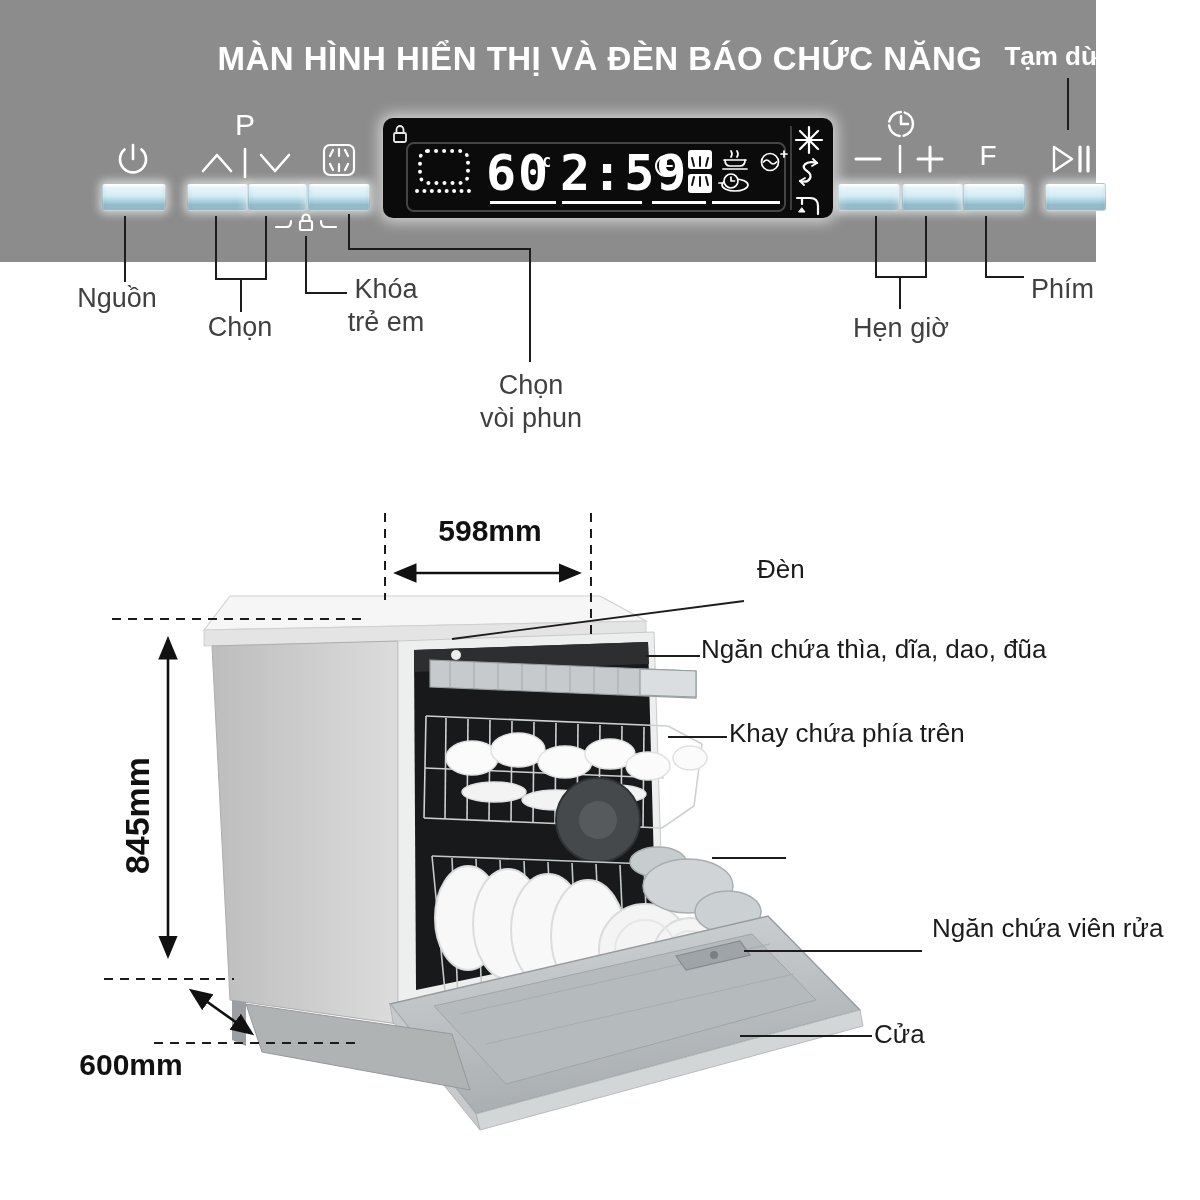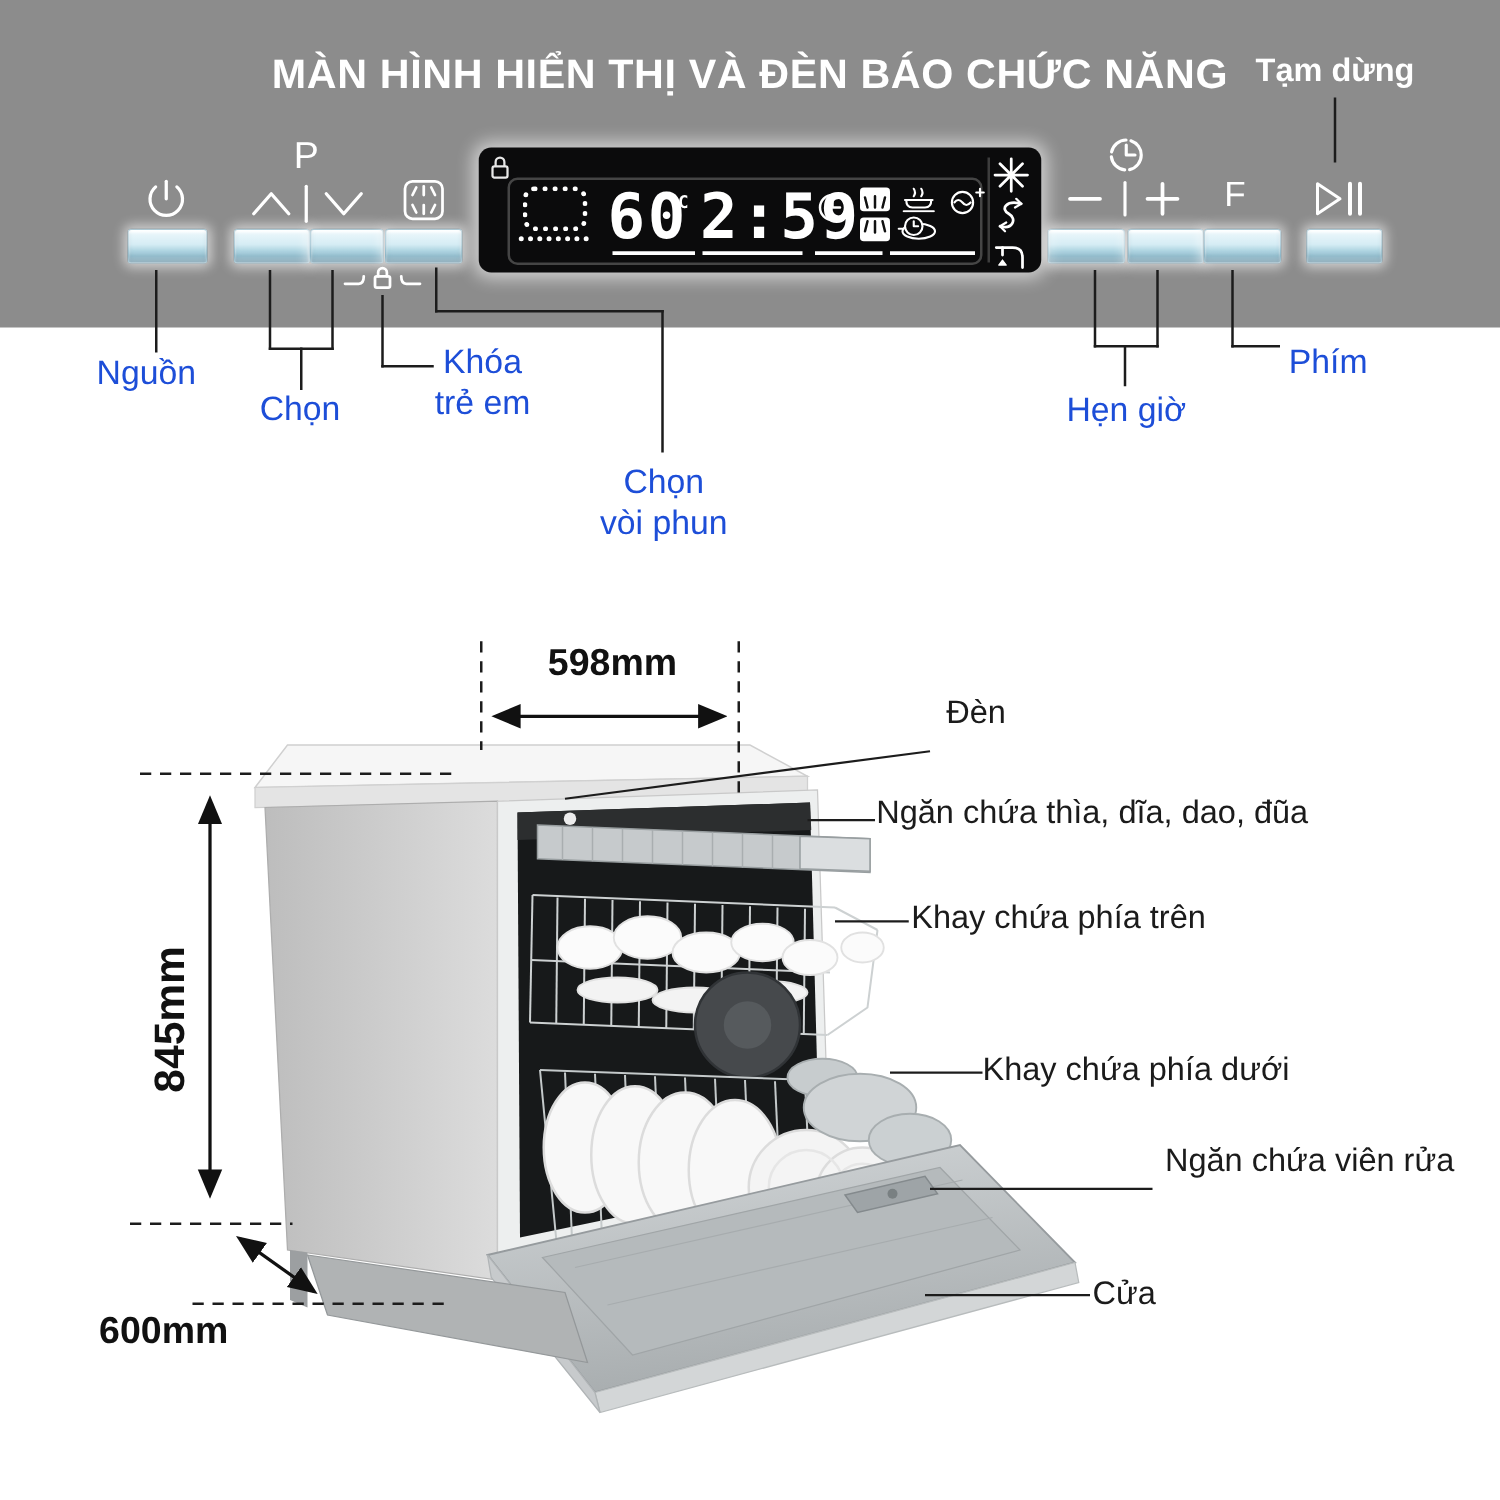--- a/index.html
+++ b/index.html
@@ -1,19 +1,19 @@
 <!DOCTYPE html>
 <html><head>
 <meta charset="utf-8">
 <style>
   html,body{margin:0;padding:0;background:#fff;}
   #stage{position:relative;width:1200px;height:1200px;background:#fff;overflow:hidden;
          font-family:"Liberation Sans","DejaVu Sans",sans-serif;}
   
-  .panel{position:absolute;left:0;top:0;width:1200px;height:262px;background:#8c8c8c;}
+  .panel{position:absolute;left:0;top:0;width:1096px;height:262px;background:#8c8c8c;}
   .title{position:absolute;left:0;top:40px;width:1200px;text-align:center;
          font-size:33px;font-weight:bold;color:#fff;letter-spacing:.5px;}
   .wlbl{position:absolute;color:#fff;font-size:26px;font-weight:bold;text-align:center;}
   .glyph{position:absolute;color:#fff;text-align:center;}
   .btn{position:absolute;top:183px;height:26px;border-radius:3px;cursor:pointer;
        background:linear-gradient(180deg,#eff9fc 0%,#d5ecf4 45%,#b2d7e3 62%,#9cc6d5 80%,#cfe4ea 100%);
        border:1px solid rgba(110,150,170,.35);
        box-shadow:0 0 9px 3px rgba(255,255,255,.6), inset 0 -6px 6px -3px rgba(60,100,125,.45), inset 0 2px 2px rgba(255,255,255,.95);}
   .ico{position:absolute;}
   .ico path,.ico polyline,.ico circle,.ico rect,.ico line{vector-effect:non-scaling-stroke;}
@@ -25,21 +25,21 @@
   .seg7{position:absolute;font-family:"DejaVu Sans Mono",monospace;font-weight:bold;
         font-size:50px;line-height:38px;color:#fff;letter-spacing:2px;white-space:nowrap;}
   .unit{position:absolute;font-family:"DejaVu Sans Mono",monospace;font-weight:bold;font-size:14px;color:#fff;}
   .dotring{width:44px;height:28px;border:4px dotted #fff;border-radius:10px;}
   .dotline{width:56px;height:0;border-top:4px dotted #fff;margin-top:4px;margin-left:-3px;}
   .usq{position:absolute;left:280px;width:24px;height:19px;background:#fff;border-radius:3px;}
   .uline{position:absolute;top:57px;height:3px;background:#fff;}
   .vsep{position:absolute;left:407px;top:8px;width:2px;height:84px;background:#3d3d3d;}
   
   .cline{position:absolute;background:#1c1c1c;}
-  .lbl{position:absolute;font-size:27px;line-height:33px;color:#1d4ed8;text-align:center;}
+  .lbl{position:absolute;font-size:27px;line-height:33px;color:#404040;text-align:center;}
   .dim{position:absolute;font-size:30px;font-weight:bold;color:#111;text-align:center;white-space:nowrap;}
   .call{position:absolute;font-size:26px;line-height:35px;color:#1b1b1b;white-space:nowrap;}
   .rot90{transform:rotate(-90deg);transform-origin:50% 50%;}
 </style>
 </head>
 <body>
 
 <div id="stage">
 
   <div class="panel">
@@ -357,19 +357,18 @@
     </g>
   </svg>
 
   <div class="dim" style="left:415px;top:514px;width:150px">598mm</div>
   <div class="dim rot90" style="left:57px;top:796px;width:160px;font-size:34px">845mm</div>
   <div class="dim" style="left:71px;top:1048px;width:120px">600mm</div>
 
   <div class="call" style="left:757px;top:552px">Đèn</div>
   <div class="call" style="left:701px;top:632px">Ngăn chứa thìa, dĩa, dao, đũa</div>
   <div class="call" style="left:729px;top:716px">Khay chứa phía trên</div>
-  <div class="call" style="left:786px;top:838px">Khay chứa phía dưới</div>
   <div class="call" style="left:932px;top:911px;width:220px;text-align:center">
     <span style="display:block">Ngăn chứa viên rửa</span>
   </div>
   <div class="call" style="left:874px;top:1017px">Cửa</div>
 
 </div>
 
 </body></html>

